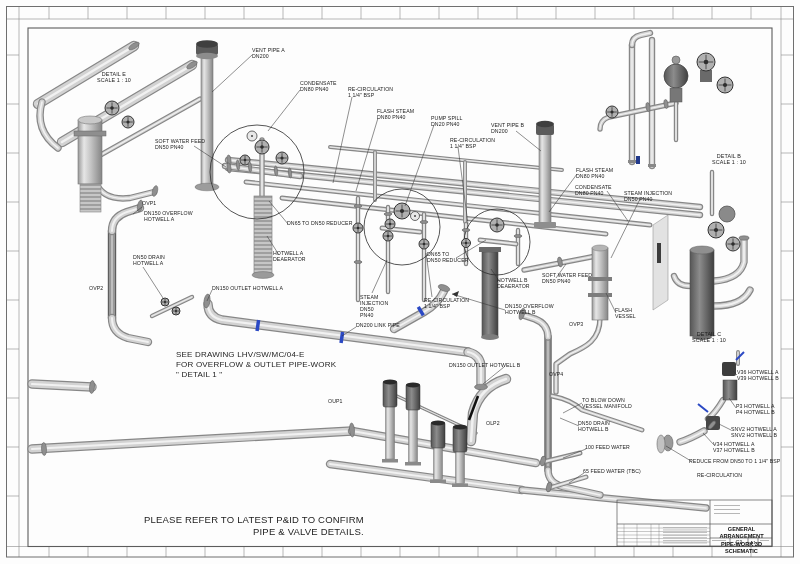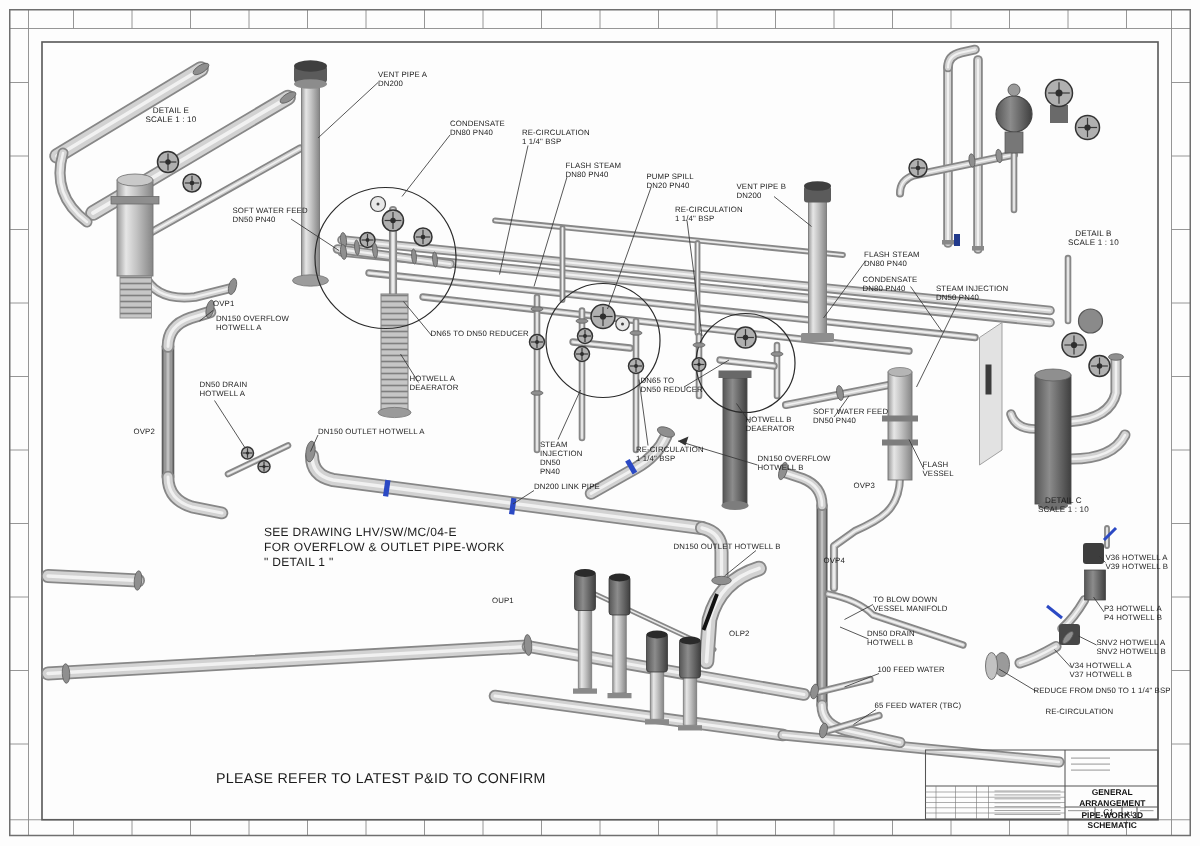--- a/index.html
+++ b/index.html
@@ -725,20 +725,21 @@
         <div>REDUCE FROM DN50 TO 1 1/4" BSP</div>
       </div>
       <div class="lbl" style="left: 583px; top: 468px;">
         <div>65 FEED WATER (TBC)</div>
       </div>
       <div class="lbl" style="left: 697px; top: 472px;">
         <div>RE-CIRCULATION</div>
       </div>
       <div class="lbl xl" style="left: 144px; top: 514px; text-align: right;">
         <div>PLEASE REFER TO LATEST P&amp;ID TO CONFIRM</div>
+        <div>PIPE &amp; VALVE DETAILS.</div>
       </div>
     </div>
 
 <div class="tb-title">
   <div>GENERAL ARRANGEMENT</div>
   <div>PIPE-WORK 3D SCHEMATIC</div>
 </div>
 <div class="tb-rev">C1</div>
 <div class="tb-size">A1</div>
 </div>

